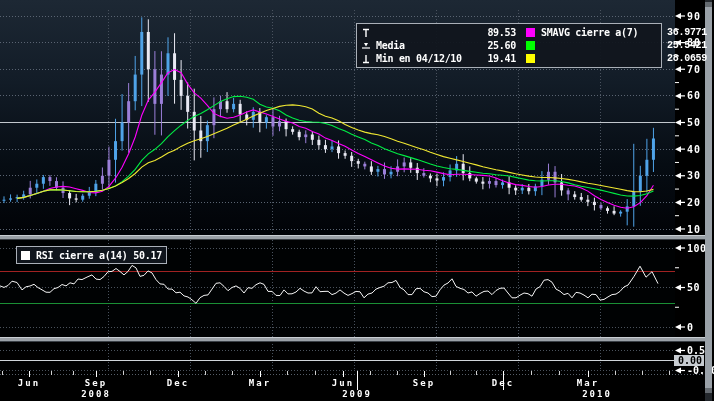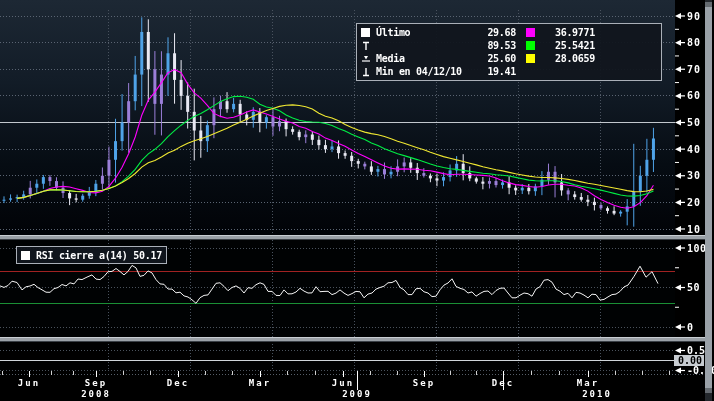--- a/index.html
+++ b/index.html
@@ -11,21 +11,21 @@
           padding:2px 4px;display:flex;gap:10px;white-space:nowrap;}
   .lcol{display:flex;flex-direction:column;}
   .lrow{display:flex;align-items:center;height:13px;}
   .licon{display:inline-flex;width:12px;justify-content:flex-start;align-items:center;margin-right:3px;}
   .sq{width:9px;height:9px;background:#fff;display:inline-block;}
   .llab{display:inline-block;}
   .lval{display:inline-block;margin-left:auto;padding-left:8px;text-align:right;}
   .c1 .llab{width:96px;overflow:hidden;}
   .c1 .lval{width:36px;}
   .c2 .llab{width:112px;overflow:hidden;}
-  .c2 .lval{width:46px;}
+  .c2 .lval{width:46px;font-family:Liberation Mono, monospace;}
   #rsi-legend{gap:0;}
   #rsi-legend .lrow{height:12px;align-items:center;}
 </style>
 </head>
 <body>
 
 <div id="screen">
   <svg id="chart-svg" width="714" height="401">
       <defs>
         <linearGradient id="mainbg" x1="0" y1="0" x2="0" y2="1">
@@ -418,27 +418,20 @@
         <rect x="705" y="2" width="7" height="391" fill="#9aa1a8"></rect>
         <rect x="705" y="2" width="7" height="5" fill="#646a70"></rect>
         <rect x="705" y="388" width="7" height="5" fill="#646a70"></rect>
       </g>
     </svg>
 
   <div class="legend" id="main-legend" style="left:356px;top:23px;width:296px;">
     <div class="lcol c1">
       <div class="lrow">
         <span class="licon">
-            <span class="sq"></span>
-          </span>
-        <span class="llab">Último</span>
-        <span class="lval">29.68</span>
-      </div>
-      <div class="lrow">
-        <span class="licon">
           <svg width="10" height="10">
               <path d="M2 1.5 H8 M5 1.5 V9" stroke="#fff" stroke-width="1.4" fill="none"></path>
             </svg>
         </span>
         <span class="lval">89.53</span>
       </div>
       <div class="lrow">
         <span class="licon">
           <svg width="10" height="10">
               <path d="M1 7 H9" stroke="#fff" stroke-width="1.2"></path>
@@ -456,20 +449,21 @@
         </span>
         <span class="llab">Min en 04/12/10</span>
         <span class="lval">19.41</span>
       </div>
     </div>
     <div class="lcol c2">
       <div class="lrow">
         <span class="licon">
             <span class="sq" style="background: rgb(255, 0, 255);"></span>
           </span>
+        <span class="llab">SMAVG cierre a(7)</span>
         <span class="lval">36.9771</span>
       </div>
       <div class="lrow">
         <span class="licon">
             <span class="sq" style="background: rgb(0, 255, 0);"></span>
           </span>
         <span class="lval">25.5421</span>
       </div>
       <div class="lrow">
         <span class="licon">

